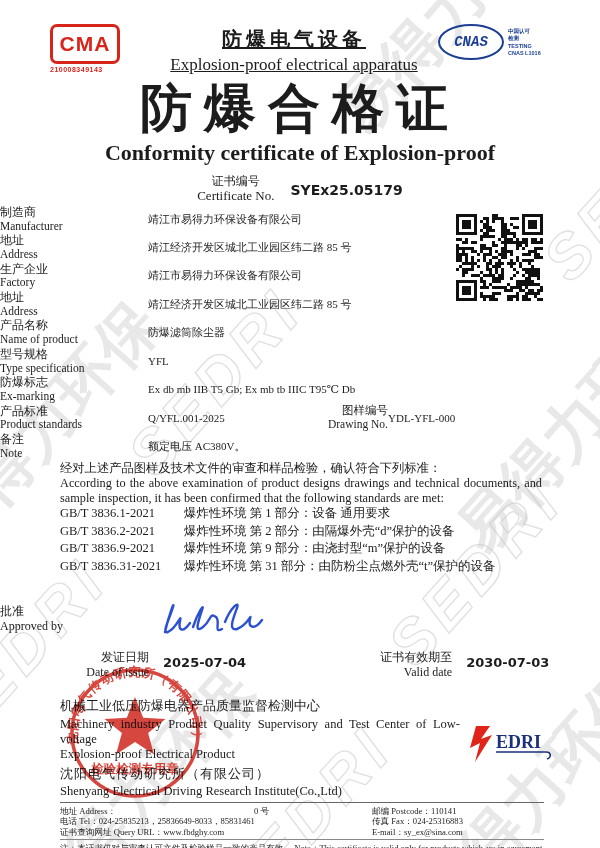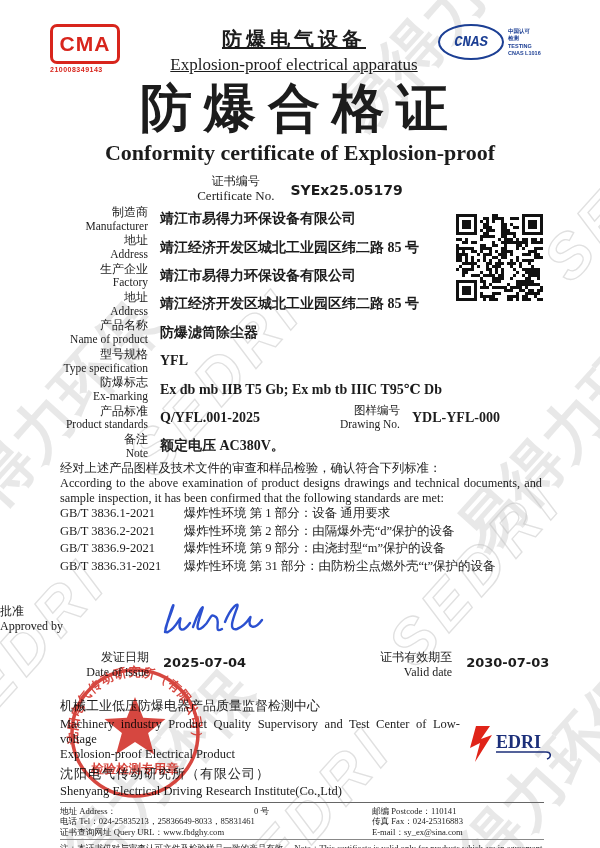--- a/index.html
+++ b/index.html
@@ -41,23 +41,23 @@
   .sub-title{position:absolute;top:140px;left:0;right:0;text-align:center;
              font-size:22px;font-weight:bold;}
   .certno-row{position:absolute;top:175px;left:0;right:0;display:flex;justify-content:center;}
   .certno-label{text-align:center;font-size:12px;line-height:1.15;}
   .certno-label .en{font-size:13px;}
   .certno-value{margin-left:16px;padding-top:7px;font-size:14px;font-weight:bold;
                 font-family:"DejaVu Sans","Liberation Sans",sans-serif;font-weight:600;text-align:center;}
   
   .fields{position:absolute;top:205px;left:0;right:0;}
   .frow{display:flex;align-items:center;height:28.4px;}
-  .flabel{width:148px;flex-shrink:0;text-align:right;font-size:11.5px;line-height:1.2;}
+  .flabel{width:148px;flex-shrink:0;text-align:left;font-size:11.5px;line-height:1.2;}
   .flabel .cn{font-size:12px;}
-  .fvalue{margin-left:12px;font-size:14px;font-weight:bold;}
+  .fvalue{font-size:11px;}
   .fvalue-fixed{width:148px;flex-shrink:0;}
   .flabel2{width:92px;flex-shrink:0;text-align:right;font-size:11.5px;line-height:1.2;}
   
   .statement{position:absolute;top:461px;left:60px;width:482px;font-size:12.3px;line-height:1.22;}
   .statement .en{text-align:justify;}
   .standards{position:absolute;top:505px;left:60px;}
   .std-row{height:17.5px;font-size:12.5px;}
   .std-code{display:inline-block;width:124px;}
   
   .approval{position:absolute;top:598px;left:0;display:flex;}

